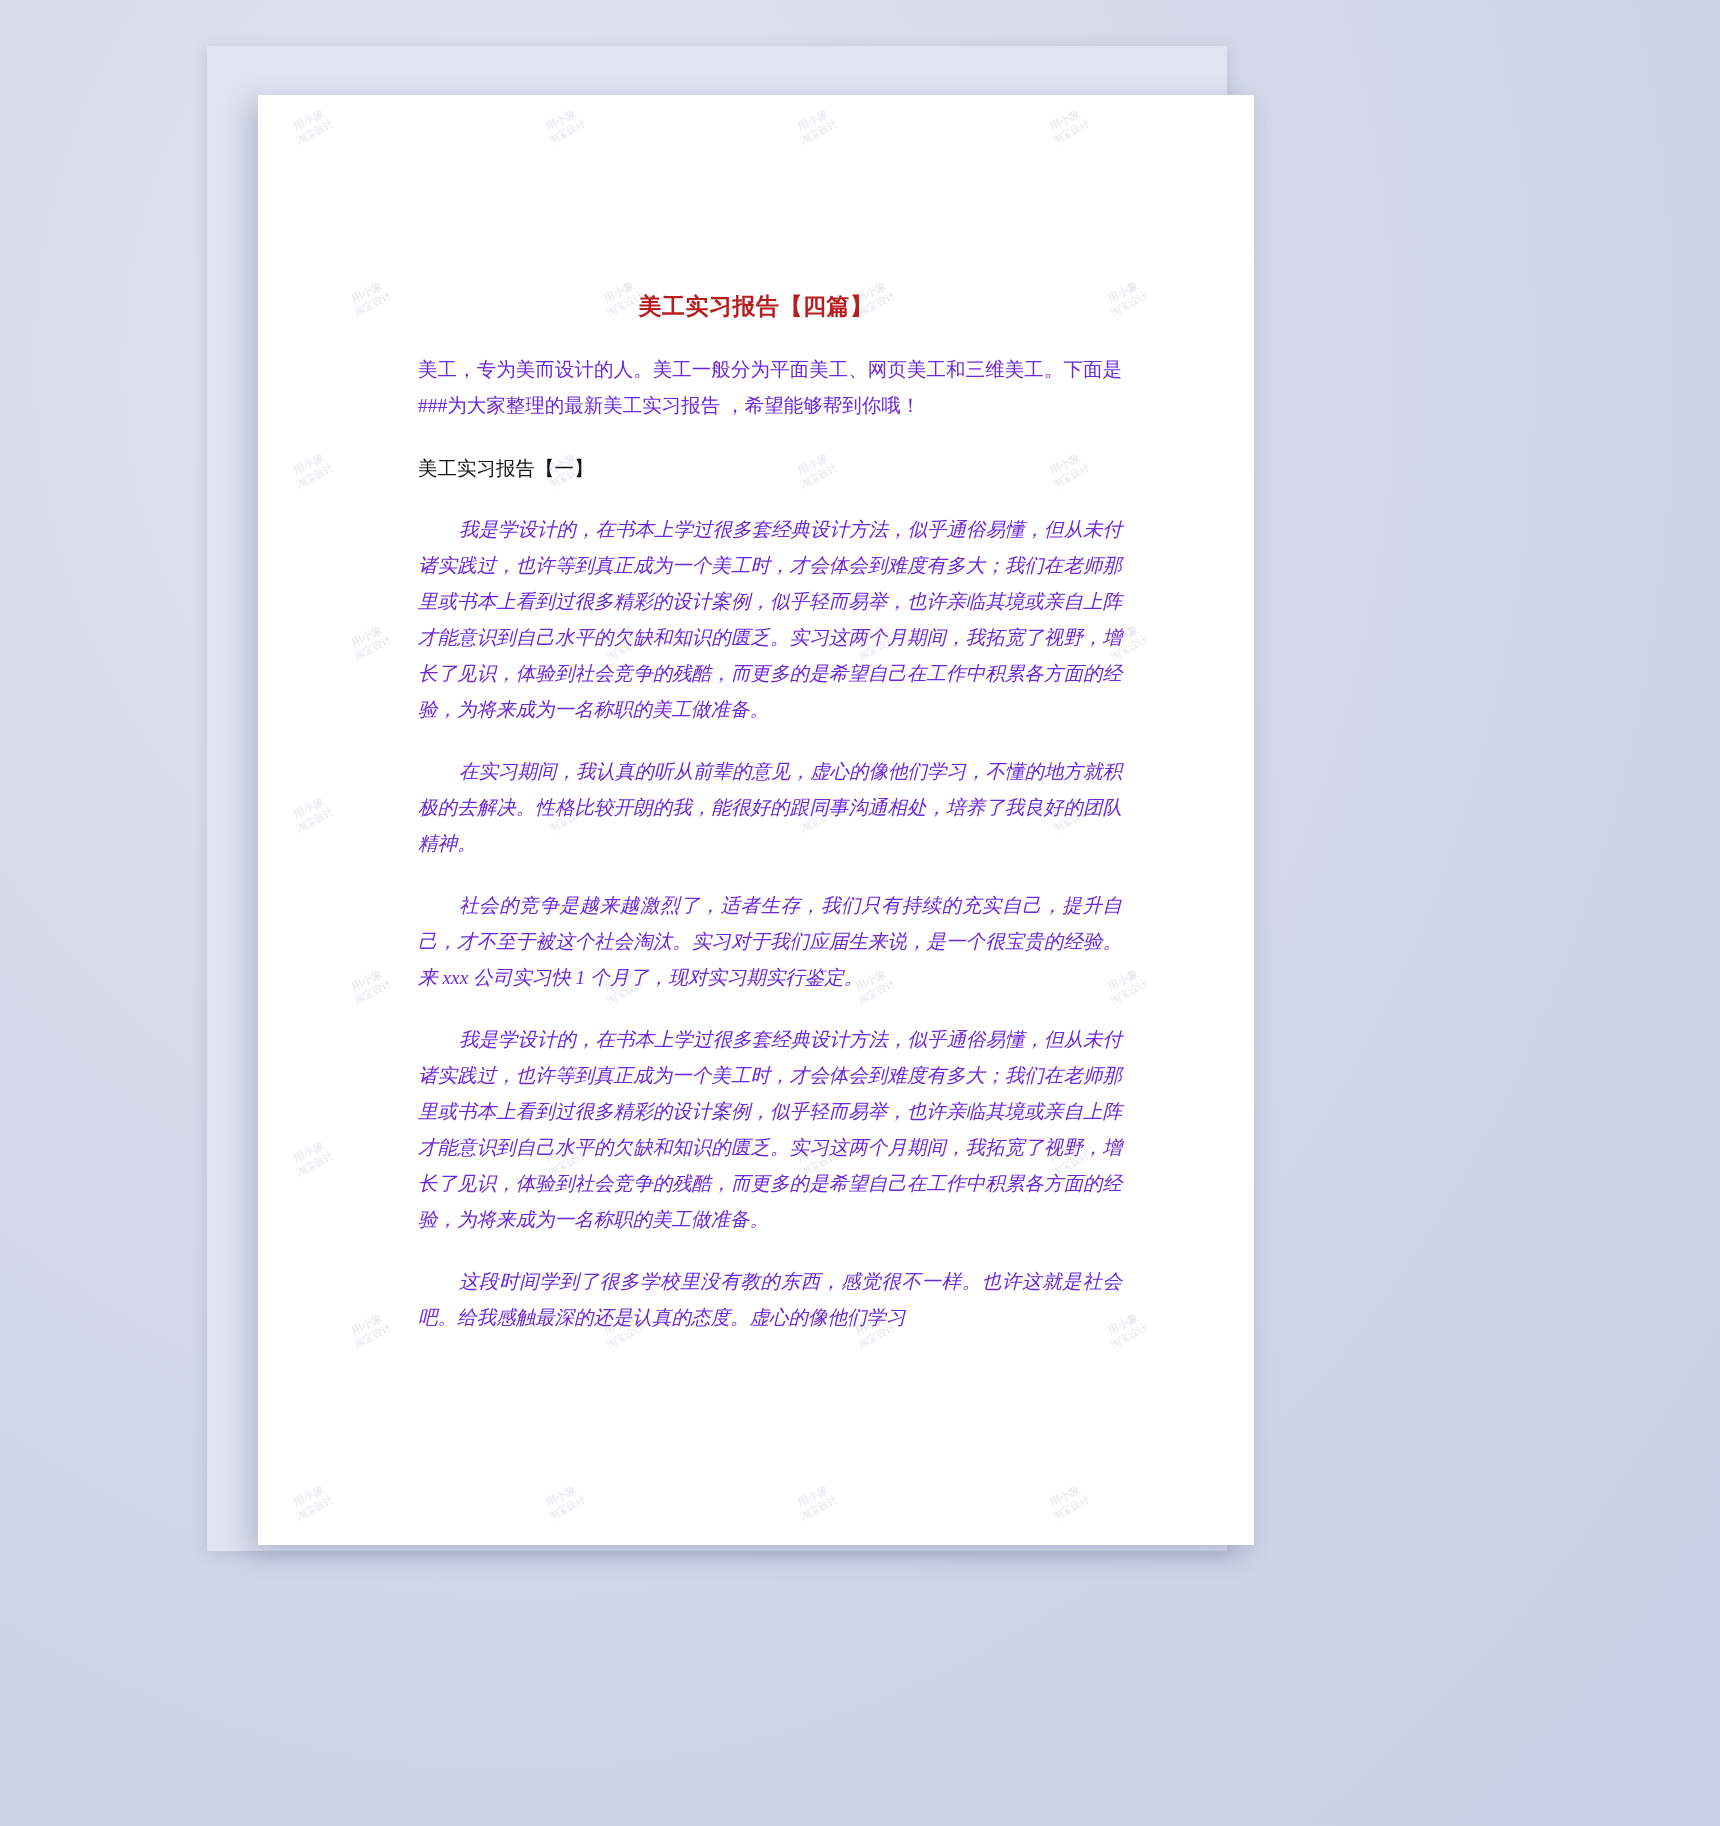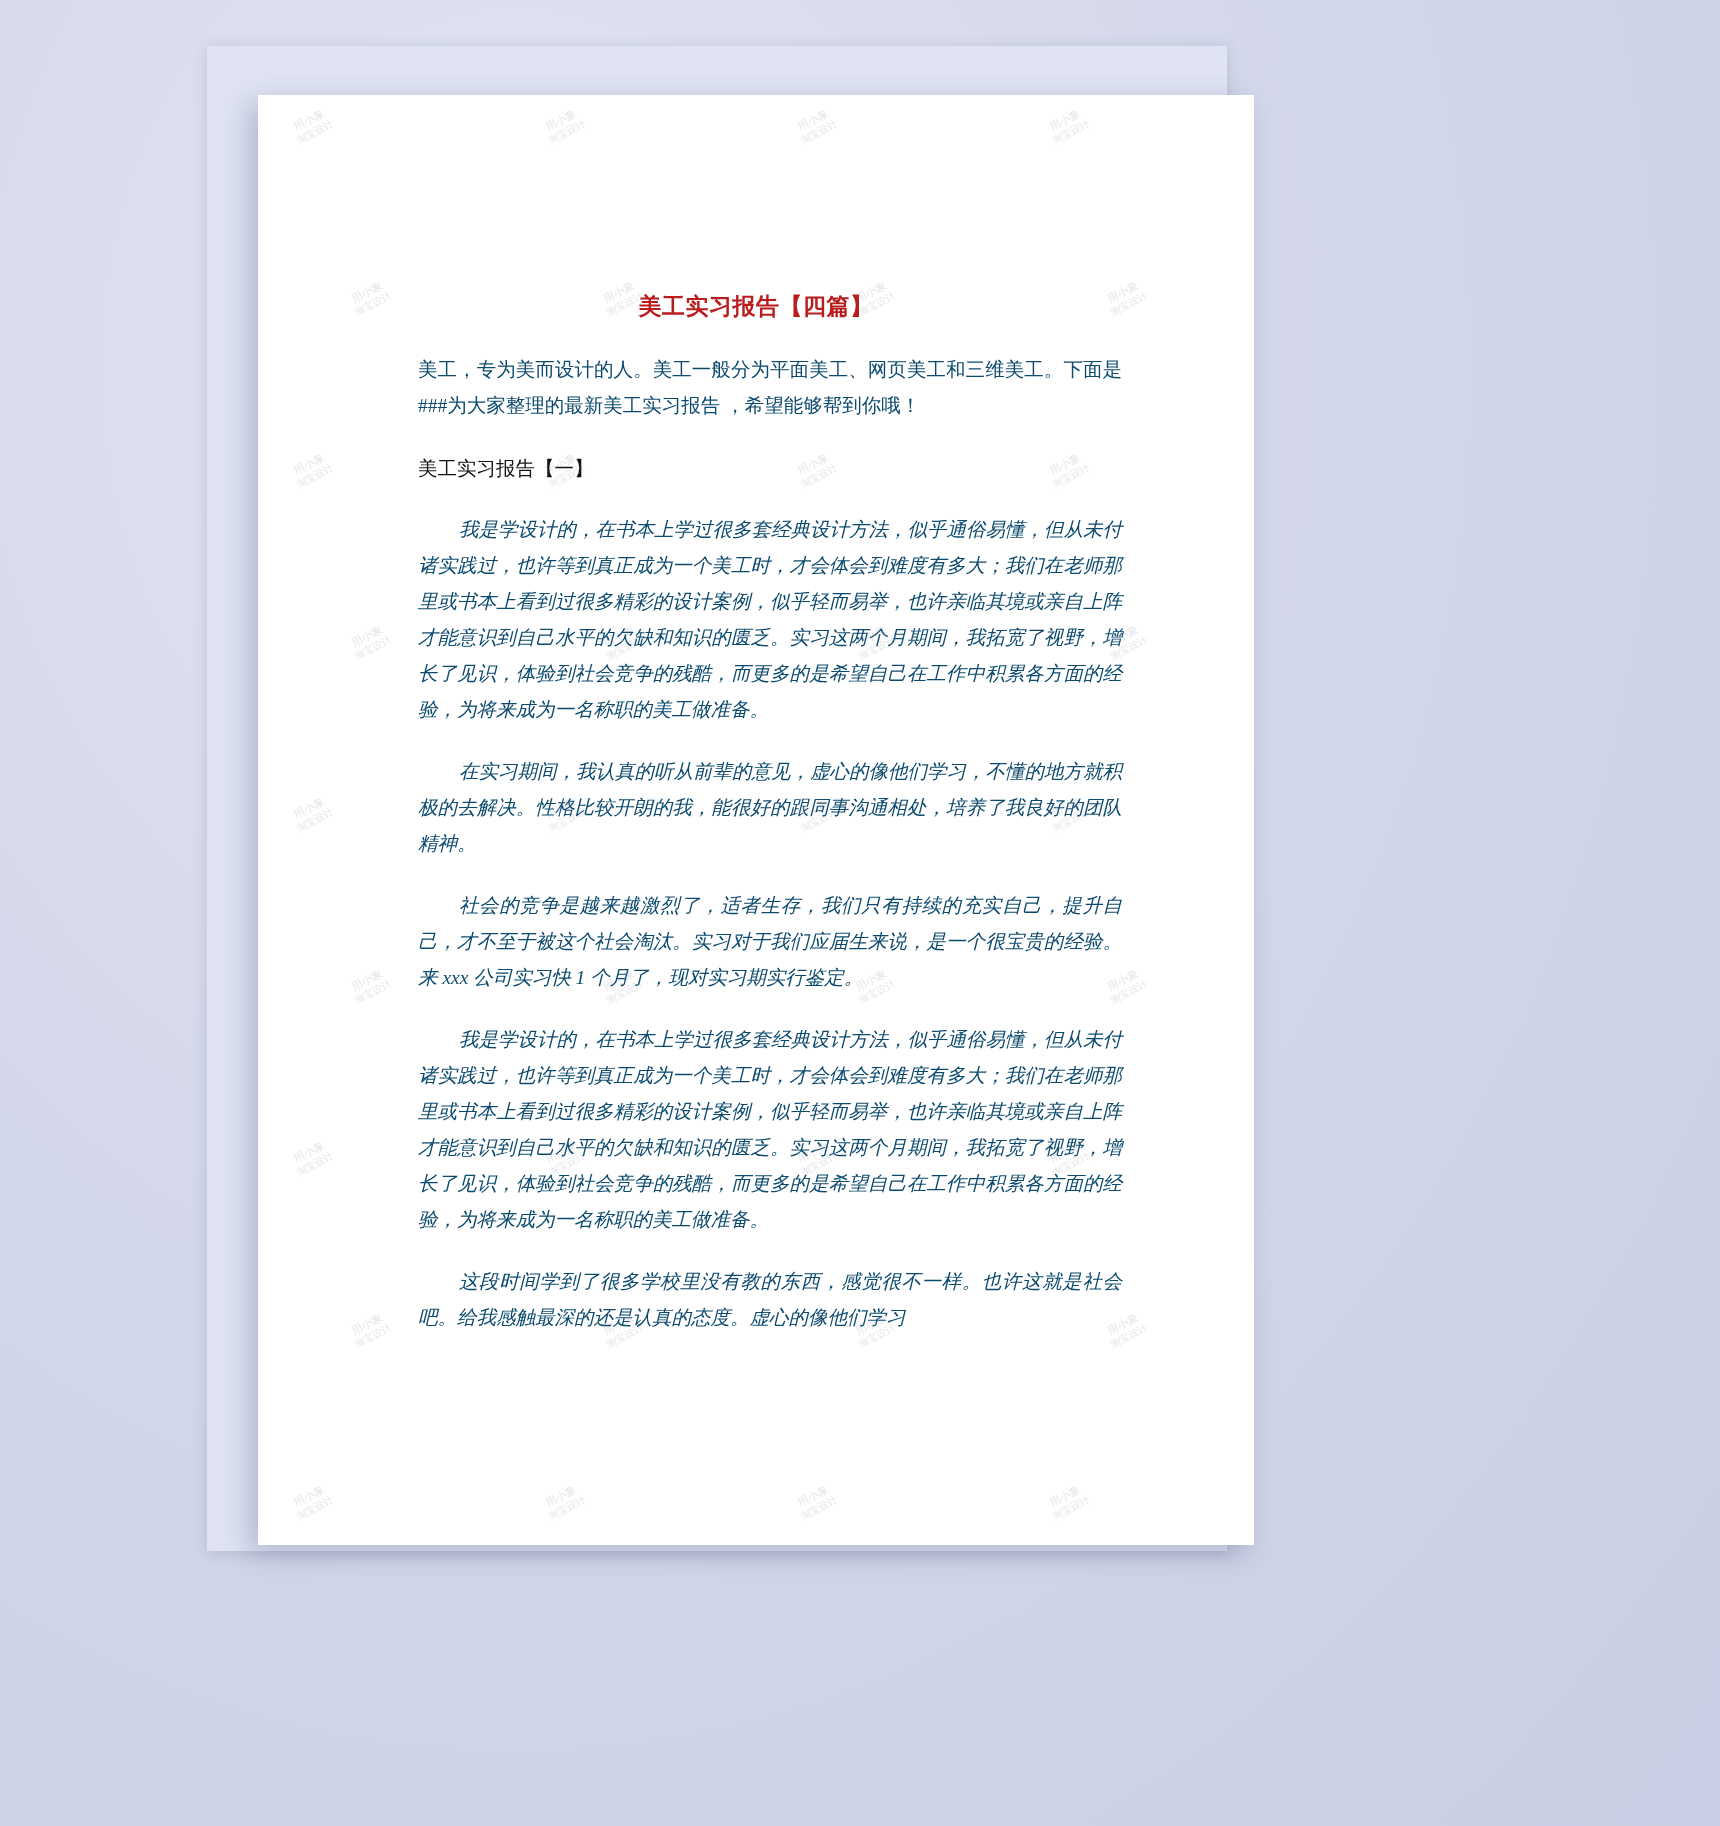--- a/index.html
+++ b/index.html
@@ -65,21 +65,21 @@
   }
 
   .content {
     margin: 0;
     padding: 0 128px 0 160px;
   }
 
   p.para {
     font-size: 19.5px;
     line-height: 36px;
-    color: #0c4a6e;
+    color: #6d28d9;
     margin: 26px 4px 0 0;
     text-align: justify;
     text-justify: inter-ideograph;
   }
 
   p.lead {
     margin-top: 30px;
     text-indent: 0;
   }
 

